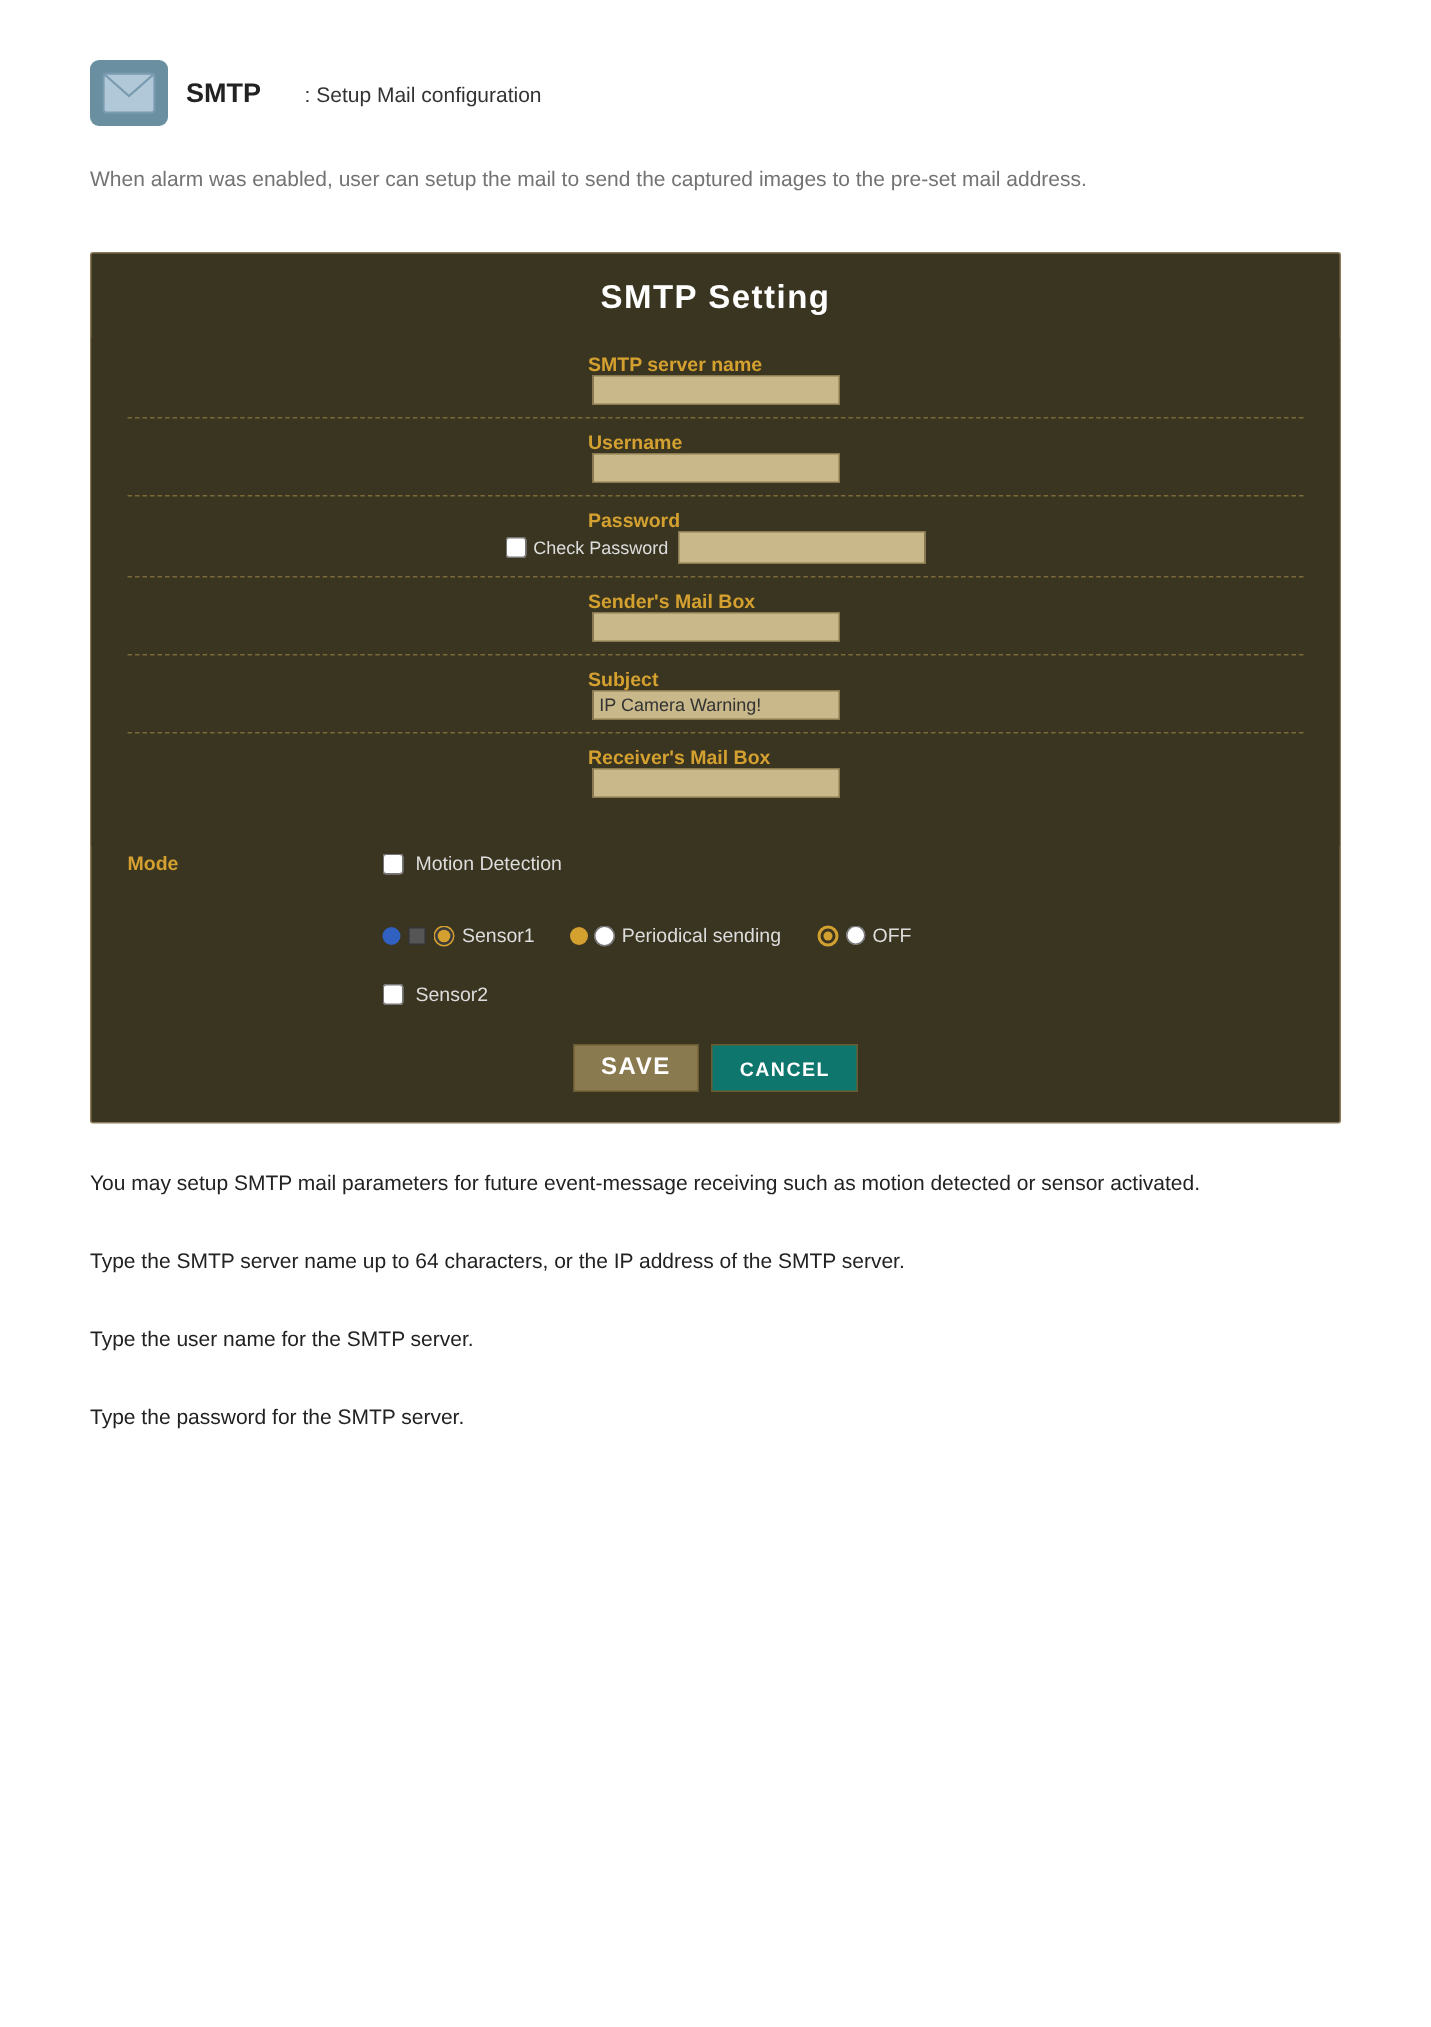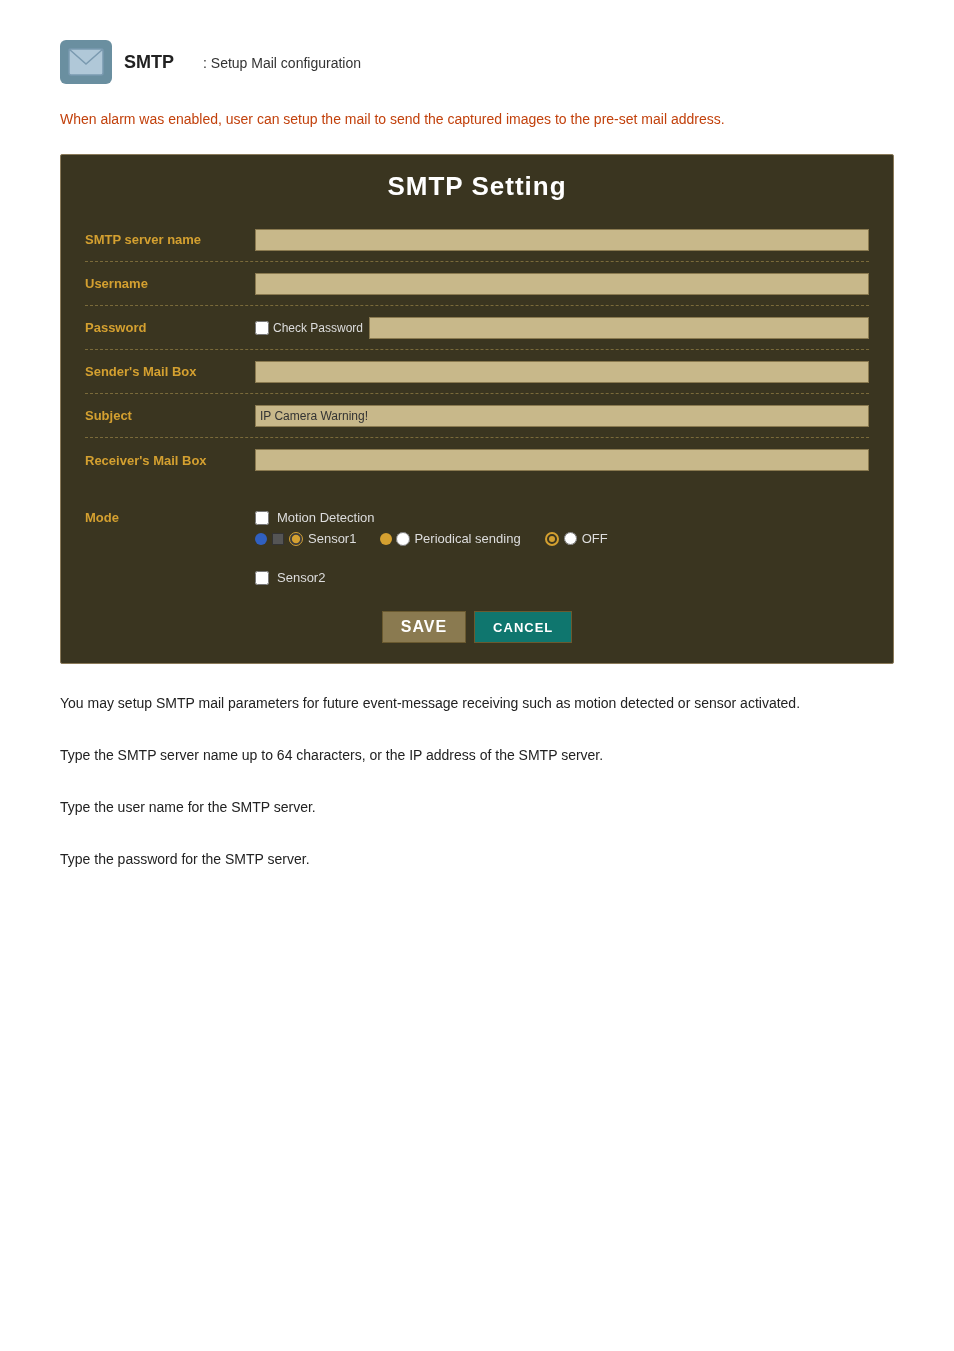--- a/index.html
+++ b/index.html
@@ -43,56 +43,57 @@
     }
     .header-title span.subtitle {
       font-size: 14px;
       font-weight: normal;
       color: #333;
       margin-left: 24px;
     }
 
     .intro-text {
       font-size: 14px;
-      color: #c2410c;
-      margin-bottom: 24px;
+      color: #737373;
+      margin-bottom: 38px;
       line-height: 1.6;
       text-align: justify;
     }
 
     
     .smtp-box {
       border: 1px solid #8a7a5a;
       background: #3a3520;
       padding: 0 0 20px 0;
       margin-bottom: 28px;
       border-radius: 2px;
     }
 
     .smtp-box-title {
       text-align: center;
       color: #ffffff;
-      font-size: 26px;
+      font-size: 22px;
       font-weight: bold;
       padding: 16px 0 14px 0;
       letter-spacing: 1px;
     }
 
     .smtp-form {
       background: #3a3520;
       padding: 10px 24px 16px 24px;
     }
 
     .form-row {
       display: flex;
       align-items: center;
       margin-bottom: 8px;
       border-bottom: 1px dashed #7a6a3a;
       padding-bottom: 8px;
       min-height: 36px;
+      flex-direction: column;
     }
     .form-row:last-of-type {
       border-bottom: none;
     }
 
     .form-label {
       color: #d4a030;
       font-weight: bold;
       font-size: 13px;
       width: 170px;
@@ -199,20 +200,21 @@
       background: #d4a030;
       border-radius: 50%;
       display: inline-block;
     }
 
     
     .off-item {
       display: flex;
       align-items: center;
       gap: 5px;
+      margin-top: 27px;
     }
     .off-circle {
       width: 14px;
       height: 14px;
       border-radius: 50%;
       border: 2px solid #d4a030;
       display: inline-flex;
       align-items: center;
       justify-content: center;
     }

